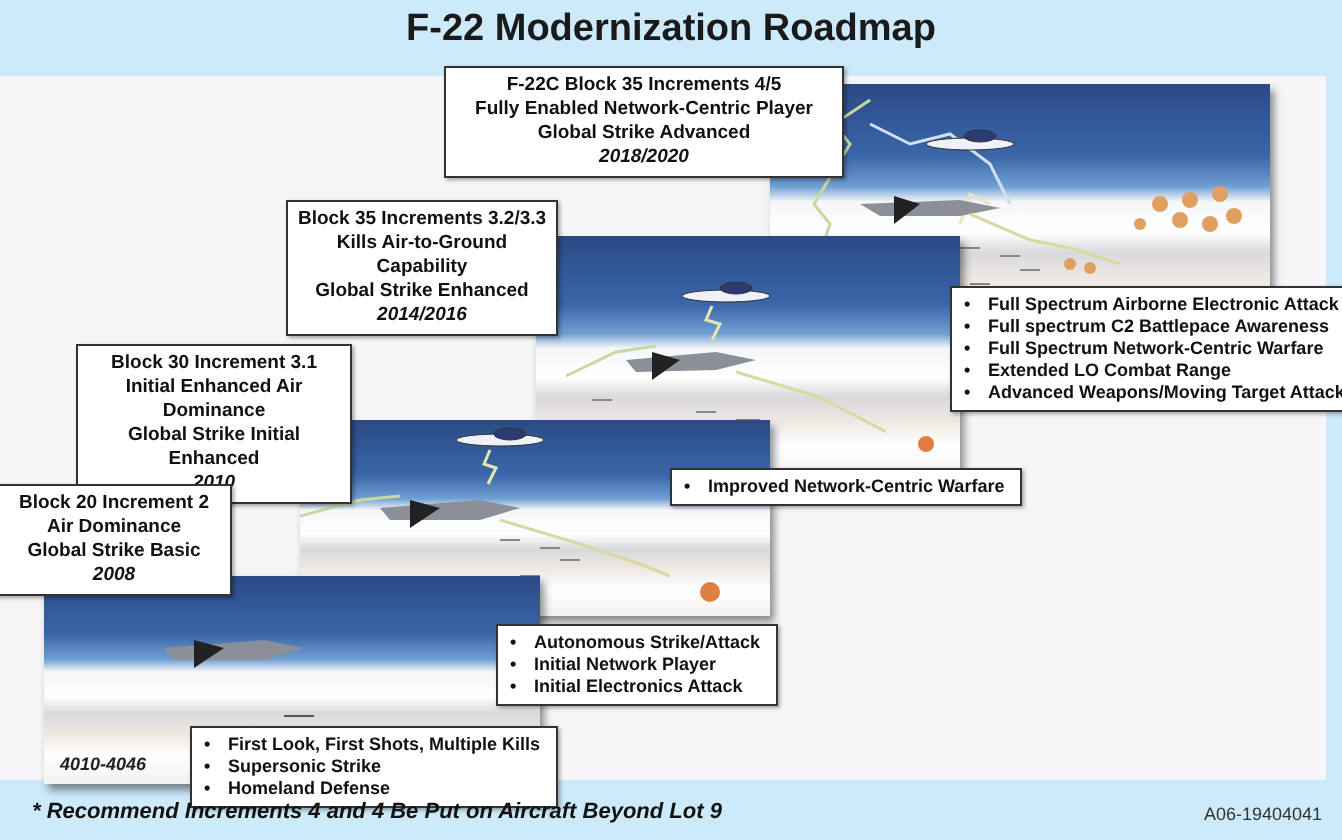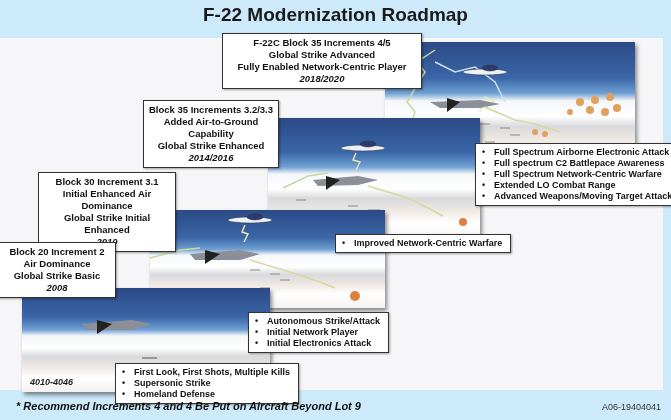--- a/index.html
+++ b/index.html
@@ -142,28 +142,28 @@
     <polygon points="60,36 110,32 130,36 110,42 65,42" fill="#8a8f98"></polygon>
     <polygon points="75,32 90,36 75,46" fill="#222"></polygon>
     <line x1="120" y1="70" x2="135" y2="70" stroke="#555" stroke-width="1"></line>
     <path d="M170,80 l6,-4 l6,4 z" fill="#444"></path>
   </svg>
   <span class="serial">4010-4046</span>
 </div>
 
 <div class="label-box" style="left:222px; top:33px; width:200px;">
   <div>F-22C Block 35 Increments 4/5</div>
+  <div>Fully Enabled Network-Centric Player</div>
   <div>Global Strike Advanced</div>
-  <div>Fully Enabled Network-Centric Player</div>
   <div class="yr">2018/2020</div>
 </div>
 
 <div class="label-box" style="left:143px; top:100px; width:136px;">
   <div>Block 35 Increments 3.2/3.3</div>
-  <div>Added Air-to-Ground Capability</div>
+  <div>Kills Air-to-Ground Capability</div>
   <div>Global Strike Enhanced</div>
   <div class="yr">2014/2016</div>
 </div>
 
 <div class="label-box" style="left:38px; top:172px; width:138px;">
   <div>Block 30 Increment 3.1</div>
   <div>Initial Enhanced Air Dominance</div>
   <div>Global Strike Initial Enhanced</div>
   <div class="yr">2010</div>
 </div>
@@ -186,20 +186,20 @@
 <ul class="bullets" style="left:335px; top:234px;">
   <li>Improved Network-Centric Warfare</li>
 </ul>
 
 <ul class="bullets" style="left:248px; top:312px;">
   <li>Autonomous Strike/Attack</li>
   <li>Initial Network Player</li>
   <li>Initial Electronics Attack</li>
 </ul>
 
-<ul class="bullets" style="left:95px; top:363px;margin-left:20px;">
+<ul class="bullets" style="left:95px; top:363px;">
   <li>First Look, First Shots, Multiple Kills</li>
   <li>Supersonic Strike</li>
   <li>Homeland Defense</li>
 </ul>
 
 <div class="footnote">* Recommend Increments 4 and 4 Be Put on Aircraft Beyond Lot 9</div>
 <div class="docid">A06-19404041</div>
 
 </body></html>

